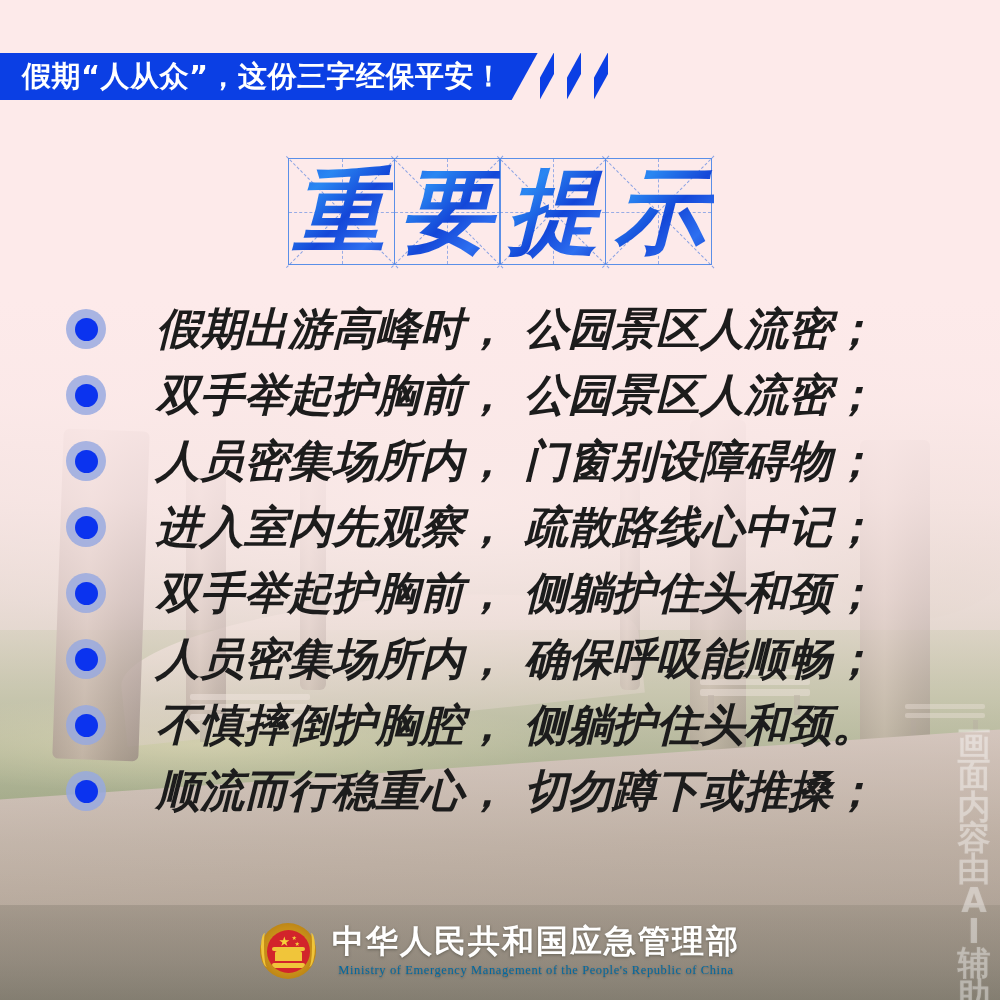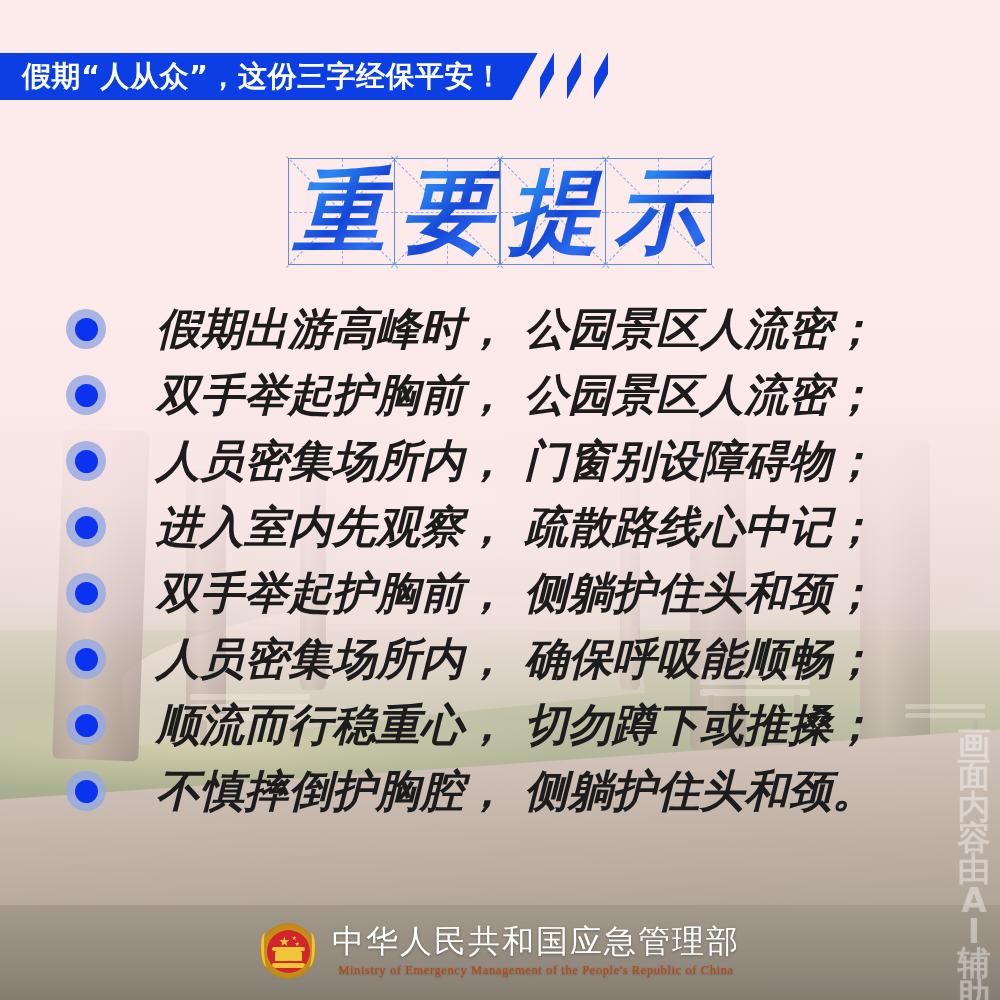--- a/index.html
+++ b/index.html
@@ -115,24 +115,24 @@
   .emblem .s3{position:absolute;left:26px;top:17px;font-size:6px;line-height:6px;color:#f5d23a;}
   .emblem .gate{position:absolute;left:8px;bottom:12px;width:27px;height:10px;
     background:#f0c53a;border-radius:2px 2px 0 0;}
   .emblem .gate::before{content:"";position:absolute;left:-3px;top:-4px;width:33px;height:4px;background:#f0c53a;border-radius:2px;}
   .emblem .base{position:absolute;left:5px;bottom:5px;width:33px;height:5px;background:#f0c53a;border-radius:2px;}
   .emblem .wheat-l{position:absolute;left:1px;top:10px;width:7px;height:34px;
     border-left:3px solid #f0c53a;border-radius:40% 0 0 60%;}
   .emblem .wheat-r{position:absolute;right:1px;top:10px;width:7px;height:34px;
     border-right:3px solid #f0c53a;border-radius:0 40% 60% 0;}
   .footer-text{display:flex;flex-direction:column;align-items:center;}
-  .footer-cn{font-size:32px;font-weight:normal;color:#ffffff;letter-spacing:2px;line-height:1.1;
+  .footer-cn{font-size:32px;font-weight:bold;color:#ffffff;letter-spacing:2px;line-height:1.1;
     text-shadow:0 1px 3px rgba(60,60,50,.55);
     font-family:"DejaVu Sans","Liberation Sans",sans-serif;}
-  .footer-en{font-size:12.5px;color:#c2410c;letter-spacing:.6px;margin-top:4px;
+  .footer-en{font-size:12.5px;color:#0369a1;letter-spacing:.6px;margin-top:4px;
     text-shadow:0 1px 2px rgba(60,60,50,.5);
     font-family:"Liberation Serif","DejaVu Serif",serif;}
 
   
   .watermark{position:absolute;right:4px;top:728px;width:44px;
     display:flex;flex-direction:column;align-items:center;
     font-size:33px;line-height:0.95;font-weight:bold;
     color:rgba(255,255,255,.34);letter-spacing:0;
     font-family:"DejaVu Sans","Liberation Sans",sans-serif;
     text-shadow:0 0 2px rgba(255,255,255,.12);pointer-events:none;}
@@ -260,27 +260,27 @@
     <div class="row">
       <span class="bullet">
           <b></b>
         </span>
       <span class="txt"><span>人员密集场所内，</span><span class="gap"></span><span>确保呼吸能顺畅；</span></span>
     </div>
     <div class="row">
       <span class="bullet">
           <b></b>
         </span>
+      <span class="txt"><span>不慎摔倒护胸腔，</span><span class="gap"></span><span>侧躺护住头和颈。</span></span>
+    </div>
+    <div class="row">
+      <span class="bullet">
+          <b></b>
+        </span>
       <span class="txt"><span>顺流而行稳重心，</span><span class="gap"></span><span>切勿蹲下或推搡；</span></span>
-    </div>
-    <div class="row">
-      <span class="bullet">
-          <b></b>
-        </span>
-      <span class="txt"><span>不慎摔倒护胸腔，</span><span class="gap"></span><span>侧躺护住头和颈。</span></span>
     </div>
   </div>
 
   <div class="footer">
     <div class="emblem">
       <span class="wheat-l"></span>
       <span class="wheat-r"></span>
       <span class="disc">
         <span class="bigstar">★</span>
         <span class="s1">★</span>

